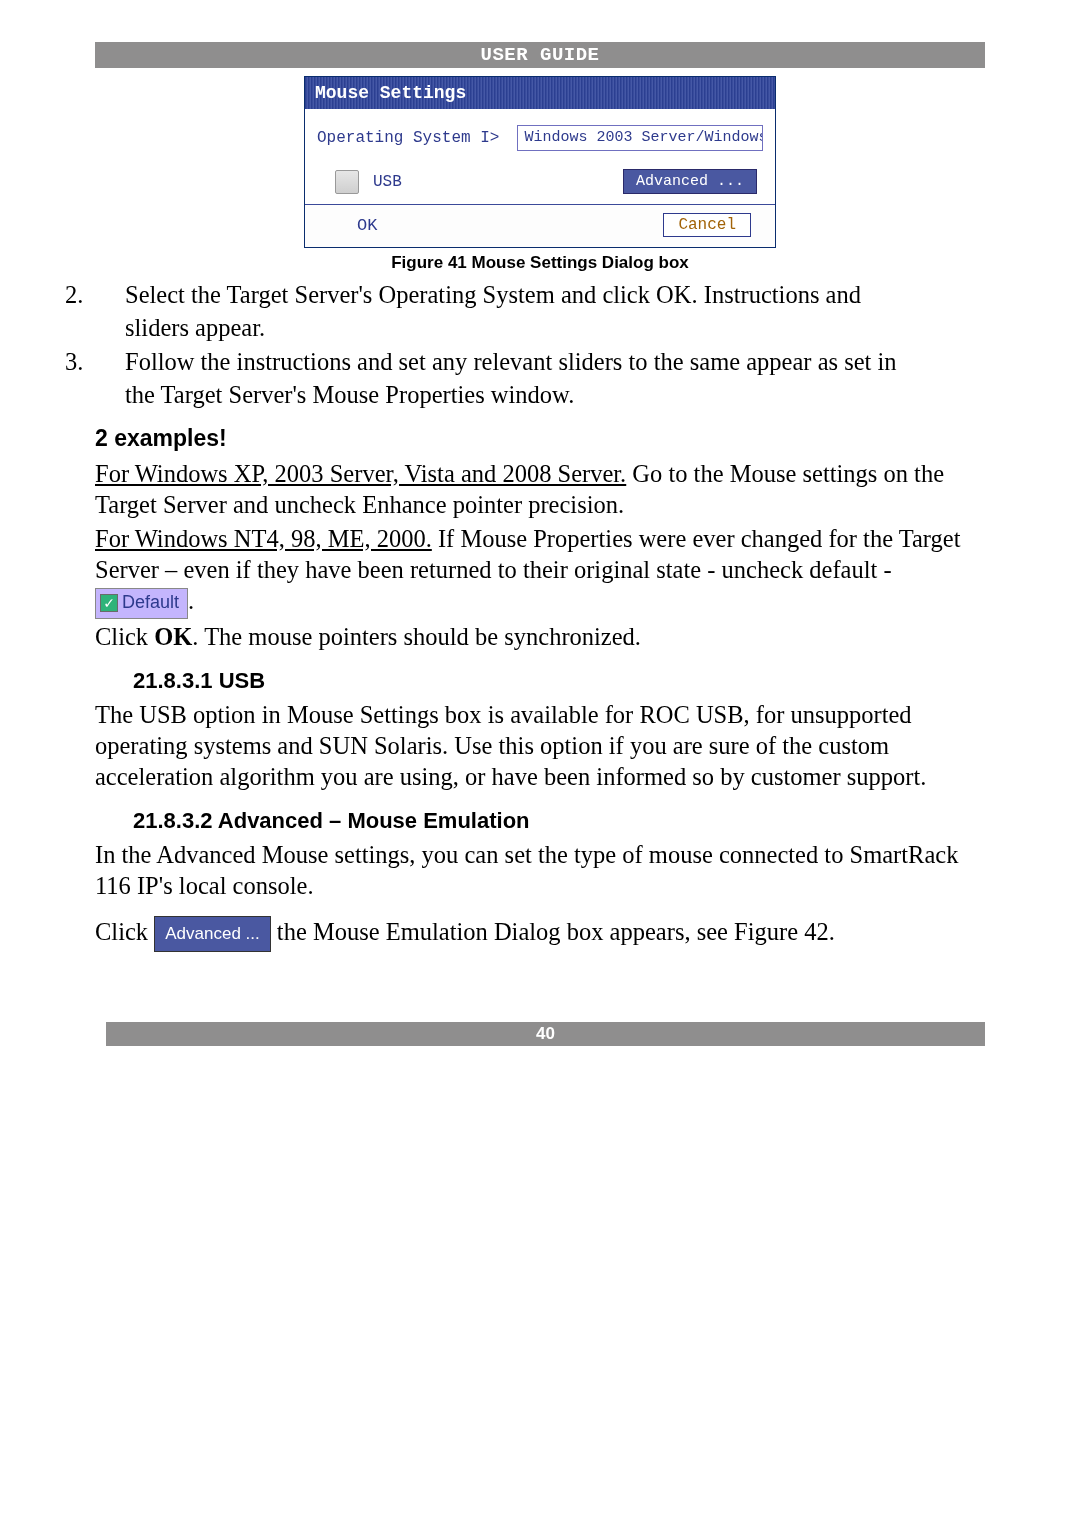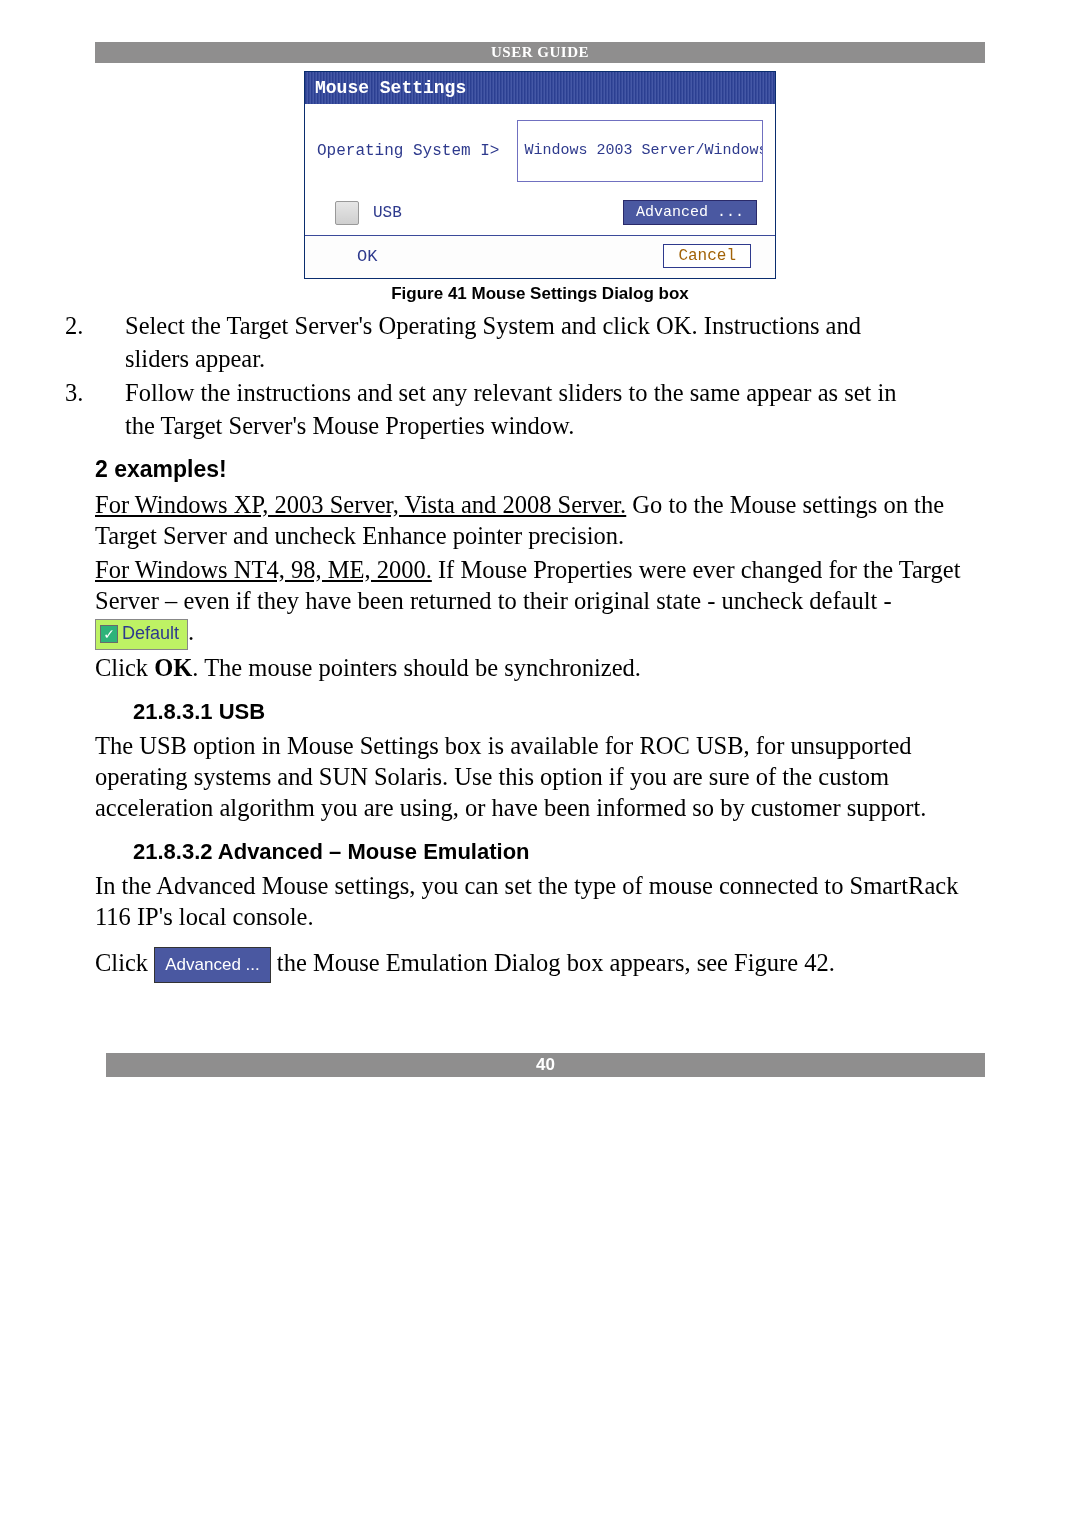--- a/index.html
+++ b/index.html
@@ -10,23 +10,23 @@
     width: 1080px;
   }
   .page {
     width: 1080px;
     padding: 42px 95px 40px 95px;
     box-sizing: border-box;
   }
   .header-bar {
     background: #8f8e8e;
     color: #fff;
-    font-family: Liberation Serif, serif;
-    font-weight: bold;
-    font-size: 15px;
+    font-family: Liberation Mono, monospace;
+    font-weight: bold;
+    font-size: 19px;
     text-align: center;
     padding: 2px 0;
     letter-spacing: 0.5px;
   }
   .dialog-wrap {
     text-align: center;
   }
   .dialog {
     display: inline-block;
     width: 470px;
@@ -50,21 +50,21 @@
     font-size: 16px;
     color: #2e3a8d;
   }
   .os-label { flex: 0 0 auto; }
   .os-field {
     flex: 1 1 auto;
     margin-left: 18px;
     border: 1px solid #7070c0;
     height: 24px;
     line-height: 24px;
-    padding: 18px 6px;
+    padding: 0 6px;
     font-size: 15px;
     color: #2e3a8d;
     background: #fff;
     overflow: hidden;
     white-space: nowrap;
   }
   .dialog-msg {
     margin: 6px 16px 10px 16px;
     border: 1px solid #cfd1f0;
     height: 220px;
@@ -137,21 +137,21 @@
   .subhead-ind {
     font-family: Arial, Helvetica, sans-serif;
     font-weight: bold;
     font-size: 22px;
     margin: 14px 0 4px 38px;
   }
   .underline { text-decoration: underline; }
   .default-chip {
     display: inline-block;
     border: 1px solid #888;
-    background: #bef264;
+    background: #c4b5fd;
     color: #2e3a8d;
     font-family: Tahoma, Arial, sans-serif;
     font-size: 18px;
     padding: 2px 8px 4px 4px;
     vertical-align: middle;
   }
   .default-chip .chk {
     display: inline-block;
     width: 16px; height: 16px;
     background: #2eb37a;

